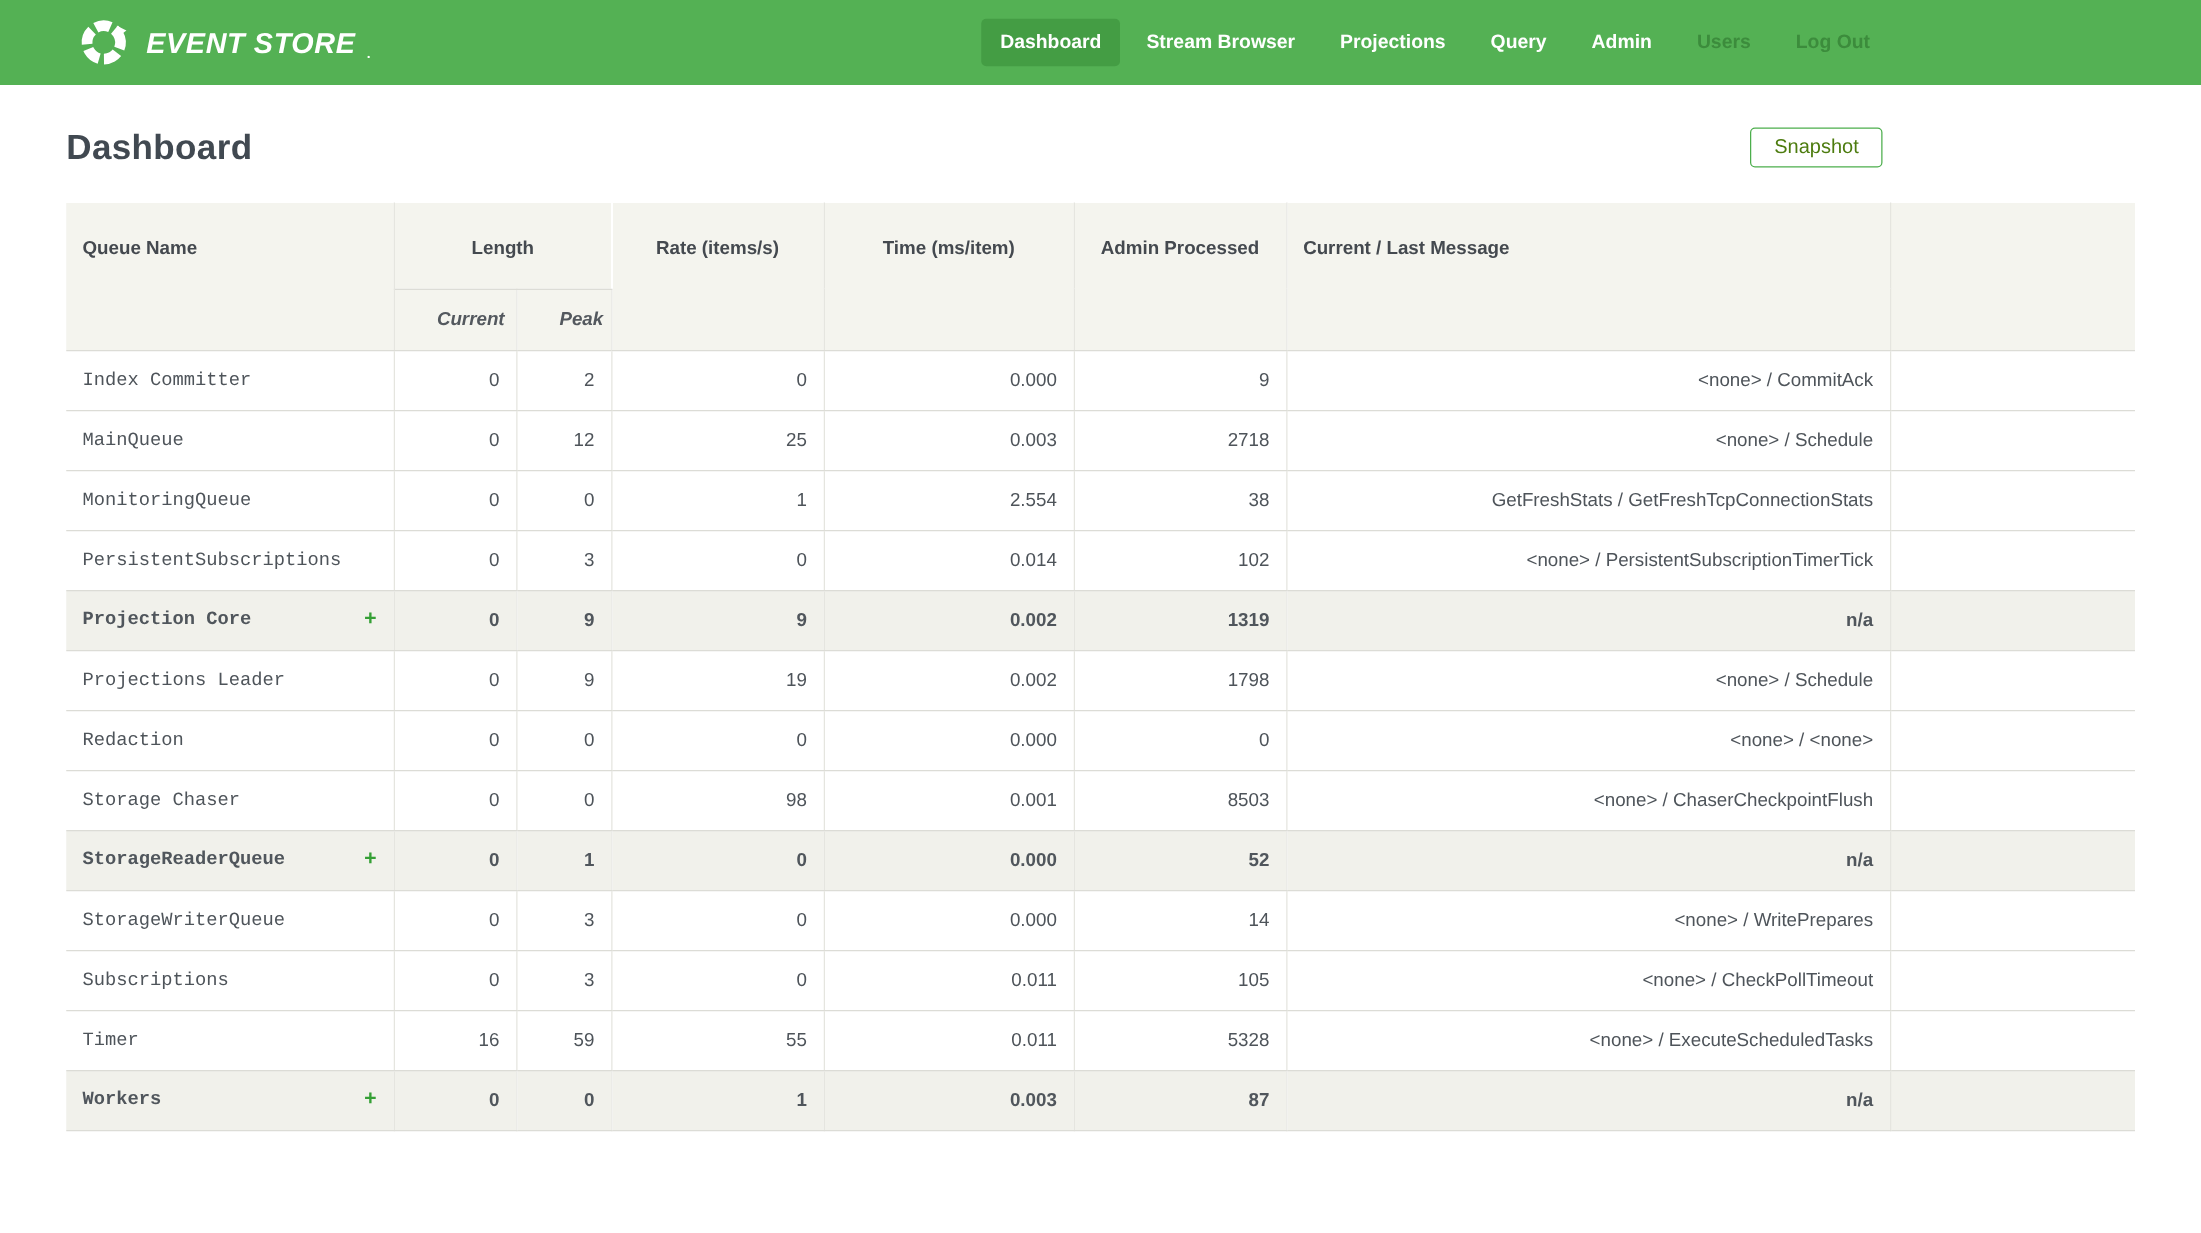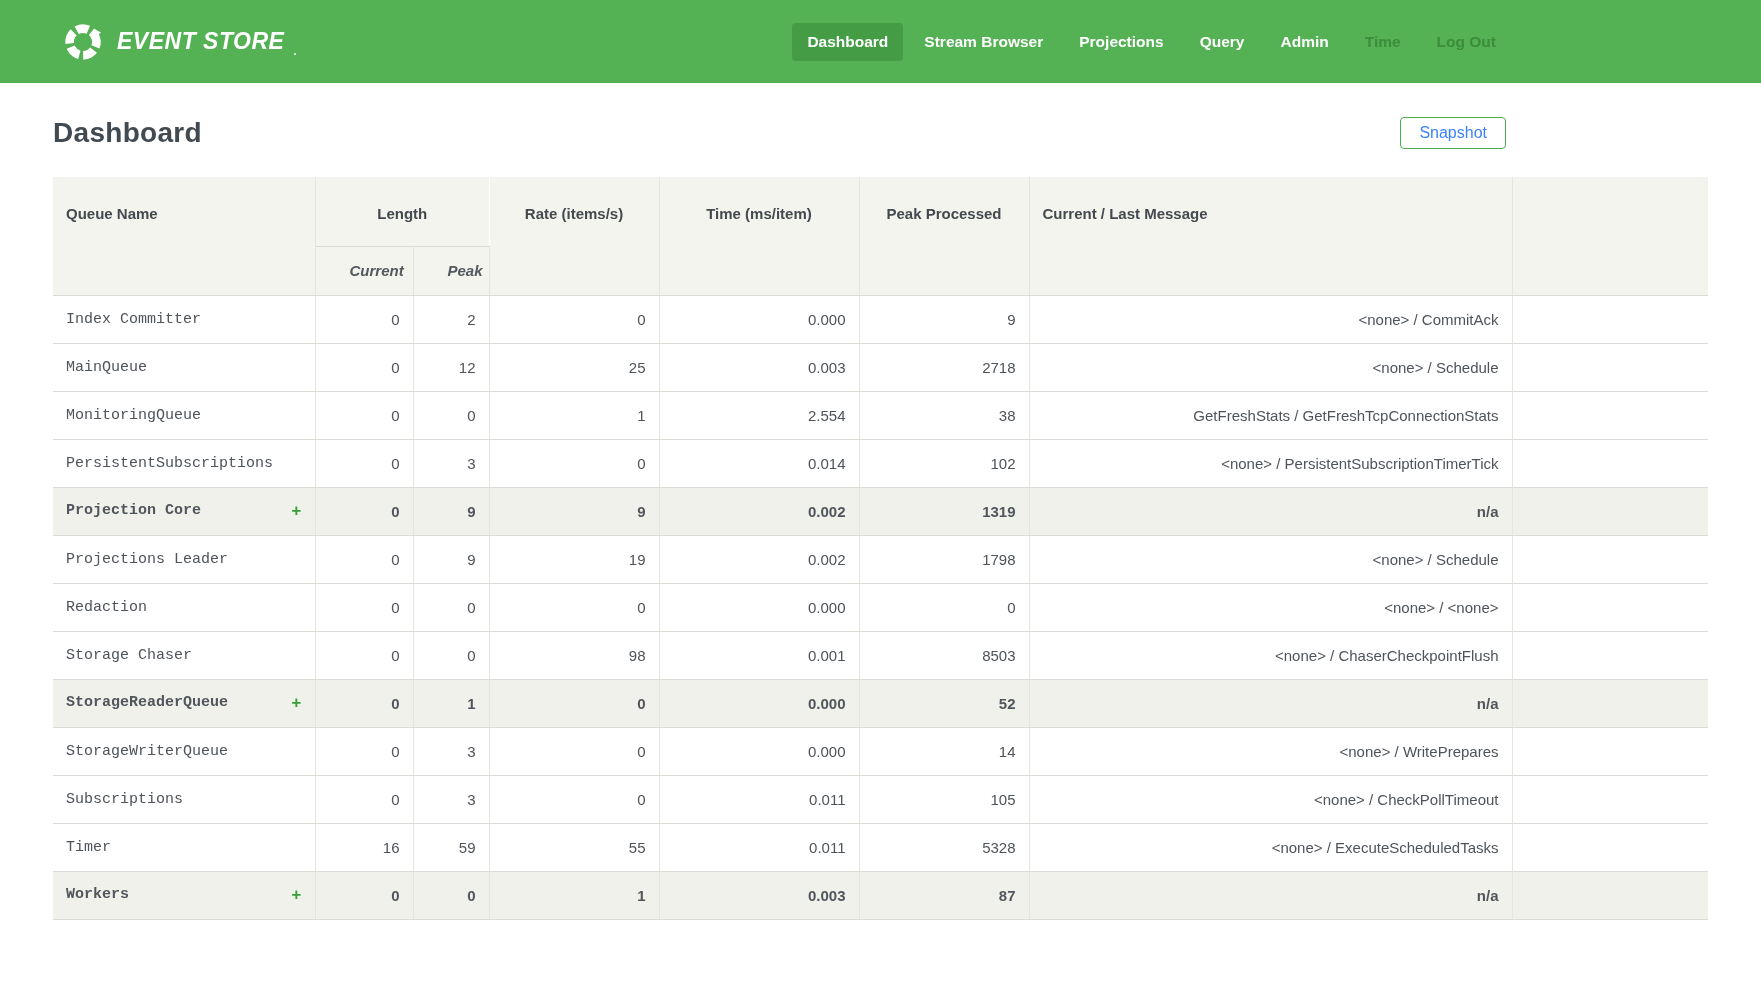--- a/index.html
+++ b/index.html
@@ -17,21 +17,21 @@
   }
   *{box-sizing:border-box;}
   html,body{margin:0;padding:0;}
   body{
     width:1761px;height:986px;background:#fff;overflow:hidden;
     font-family:"Liberation Sans", sans-serif;color:var(--cell-text);
   }
 
   
   .topbar{
-    height:83px;background:var(--topbar-green);
+    height:68px;background:var(--topbar-green);
     display:flex;align-items:center;padding-left:62px;
   }
   .brand{display:flex;align-items:center;gap:13px;cursor:pointer;}
   .brand-text{
     color:#fff;font-size:23px;font-weight:bold;font-style:italic;
     letter-spacing:.5px;white-space:nowrap;
   }
   .brand-suffix{color:#fff;font-size:11px;font-weight:bold;align-self:flex-end;margin:0 0 6px -4px;}
   .nav{
     list-style:none;display:flex;align-items:center;gap:6px;
@@ -48,21 +48,21 @@
   main{padding:0 53px;}
   .page-head{
     margin-top:22px;height:56px;
     display:flex;align-items:center;justify-content:space-between;
   }
   .page-head h1{
     margin:0;font-size:28px;font-weight:bold;color:var(--title-color);letter-spacing:.3px;
   }
   .snapshot{
     margin-right:202px;background:#fff;border:1px solid var(--snapshot-green);
-    color:#3b82f6;font-size:16px;font-family:inherit;
+    color:#4d7c0f;font-size:16px;font-family:inherit;
     padding:6px 18px;border-radius:4px;cursor:pointer;
   }
 
   
   table.queues{
     width:1655px;border-collapse:collapse;table-layout:fixed;
     margin-top:16px;font-size:15px;
   }
   th,td{padding:0 13px;overflow:hidden;white-space:nowrap;}
   thead th{
@@ -101,21 +101,21 @@
     </svg>
     <span class="brand-text">EVENT STORE</span>
     <span class="brand-suffix">.</span>
   </div>
   <ul class="nav">
       <li class="active">Dashboard</li>
       <li>Stream Browser</li>
       <li>Projections</li>
       <li>Query</li>
       <li>Admin</li>
-      <li class="muted">Time</li>
+      <li class="muted">Users</li>
       <li class="muted">Log Out</li>
     </ul>
 </header>
 
 <main>
   <div class="page-head">
     <h1>Dashboard</h1>
     <button class="snapshot">Snapshot</button>
   </div>
 
@@ -129,21 +129,21 @@
         <col style="width:170px">
       <col style="width:483px">
         <col style="width:196px">
     </colgroup>
     <thead>
       <tr class="r1">
         <th class="left vb nosub" rowspan="2">Queue Name</th>
         <th class="th-length" colspan="2">Length</th>
         <th class="vb nosub" rowspan="2">Rate (items/s)</th>
         <th class="vb nosub" rowspan="2">Time (ms/item)</th>
-        <th class="vb nosub" rowspan="2">Peak Processed</th>
+        <th class="vb nosub" rowspan="2">Admin Processed</th>
         <th class="left vb nosub" rowspan="2">Current / Last Message</th>
         <th class="nosub" rowspan="2"></th>
       </tr>
       <tr class="r2">
         <th class="vb">Current</th>
         <th class="vb">Peak</th>
       </tr>
     </thead>
     <tbody id="tbody">
         <tr>

